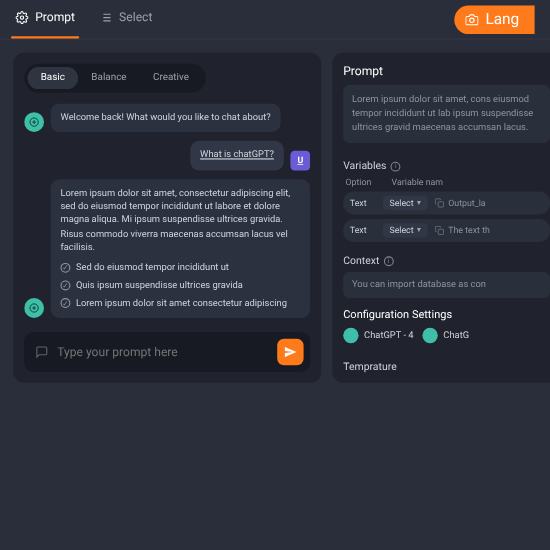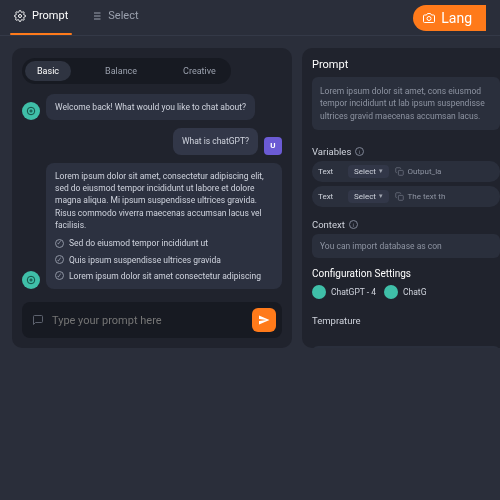--- a/index.html
+++ b/index.html
@@ -14,28 +14,28 @@
   .toptab.active::after { content: ""; position: absolute; left: -4px; right: -4px; bottom: -9px; height: 2px; background: #ff7a1a; border-radius: 2px; }
   .top-icon { width: 12px; height: 12px; display: inline-flex; align-items: center; justify-content: center; }
   .lang-btn { display: flex; align-items: center; gap: 6px; background: #ff7a1a; color: #fff; height: 26px; padding: 0 14px 0 10px; border-radius: 13px 0 0 13px; font-size: 14px; }
 
   
   .main { flex: 1; display: flex; gap: 10px; padding: 12px 0 12px 12px; overflow: hidden; }
   .chat-col { flex: 0 0 280px; display: flex; flex-direction: column; background: #20232d; border-radius: 10px; padding: 10px; }
   .side-col { flex: 1; display: flex; flex-direction: column; background: #20232d; border-radius: 10px 0 0 10px; padding: 10px 0 10px 10px; overflow: hidden; }
 
   
-  .pill-row { display: flex; align-items: center; background: #171a22; border-radius: 999px; padding: 3px; width: max-content; margin-bottom: 10px; gap: 22px; }
+  .pill-row { display: flex; align-items: center; background: #171a22; border-radius: 999px; padding: 3px; width: max-content; margin-bottom: 10px; }
   .pill { font-size: 9px; color: #9aa0ad; padding: 5px 12px; border-radius: 999px; }
   .pill.active { background: #2f3441; color: #fff; }
 
   
   .chat-body { flex: 1; overflow: hidden; display: flex; flex-direction: column; gap: 8px; }
   .msg-row { display: flex; align-items: flex-end; gap: 6px; }
-  .msg-row.user { justify-content: flex-end; }
+  .msg-row.user { justify-content: flex-end; text-decoration: underline; }
   .avatar { width: 18px; height: 18px; border-radius: 50%; flex: none; display: flex; align-items: center; justify-content: center; font-size: 8px; font-weight: 700; }
   .avatar.bot { background: #3fbfa8; color: #10332c; }
   .avatar.user { background: #6b5bd4; color: #fff; border-radius: 4px; width: 18px; height: 18px; }
   .bubble { background: #2c3140; color: #d0d4de; font-size: 8.5px; line-height: 1.45; padding: 7px 9px; border-radius: 8px; max-width: 220px; }
   .bubble.user { background: #323748; }
   .bot-long { max-width: 238px; }
   .check-list { margin-top: 6px; display: flex; flex-direction: column; gap: 4px; }
   .check-item { display: flex; align-items: center; gap: 5px; font-size: 8.5px; }
   .check { width: 9px; height: 9px; border-radius: 50%; border: 1px solid #8f95a3; display: inline-flex; align-items: center; justify-content: center; font-size: 7px; color: #8f95a3; }
 
@@ -188,20 +188,24 @@
 
       <div class="sec-title">Prompt</div>
       <div class="box">
         <div class="subtle">Lorem ipsum dolor sit amet, cons eiusmod tempor incididunt ut lab ipsum suspendisse ultrices gravid maecenas accumsan lacus.</div>
       </div>
 
       <div class="mini-label">
         <span>Variables</span>
         <span class="info-dot">i</span>
       </div>
+      <div class="var-head">
+        <span>Option</span>
+        <span>Variable nam</span>
+      </div>
       <div class="var-row">
         <div class="var-cell-opt">Text</div>
         <div class="var-sel">
           <span>Select</span>
           <span class="chev">▾</span>
         </div>
         <div class="var-name">
           <span class="copy-ic">
             <svg width="9" height="9" viewBox="0 0 24 24" fill="none" stroke="#8d93a1" stroke-width="2">
                 <rect x="9" y="9" width="13" height="13" rx="2"></rect>

